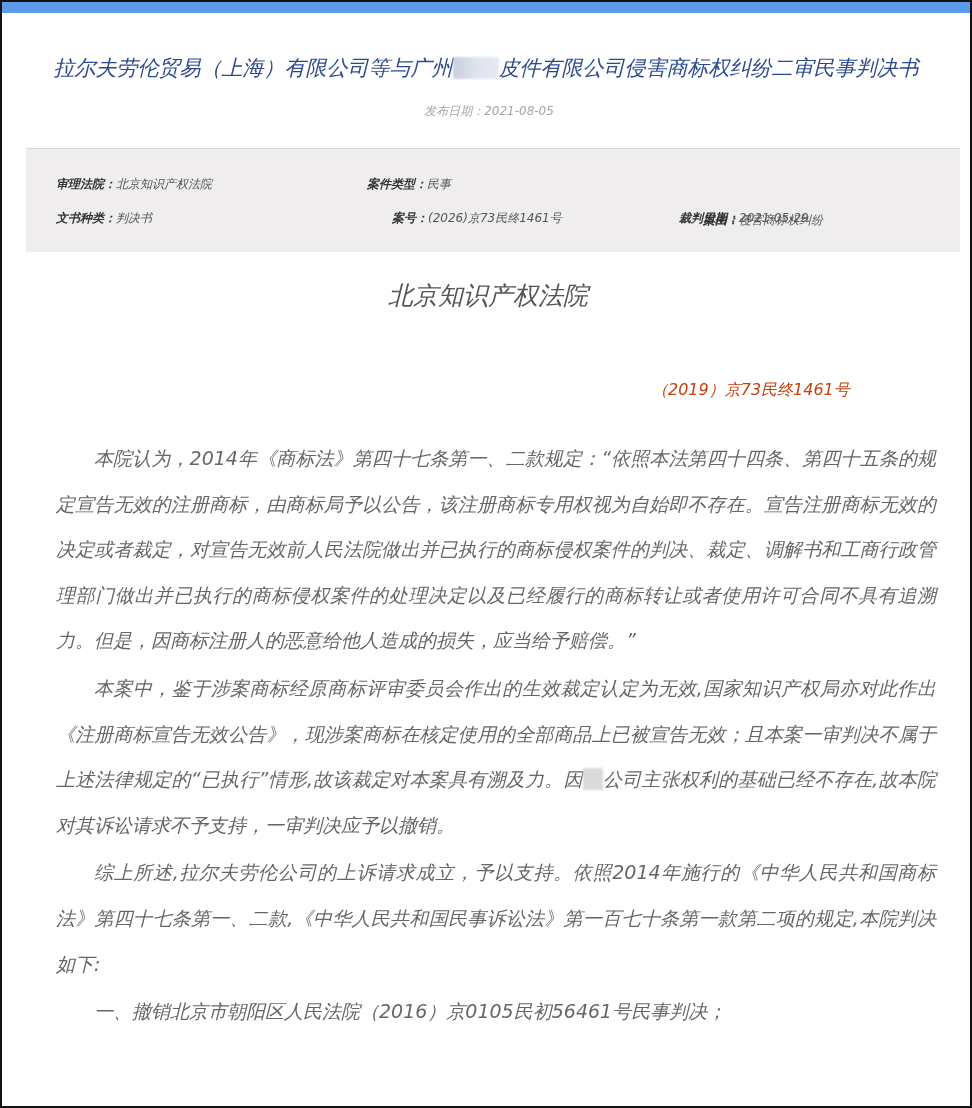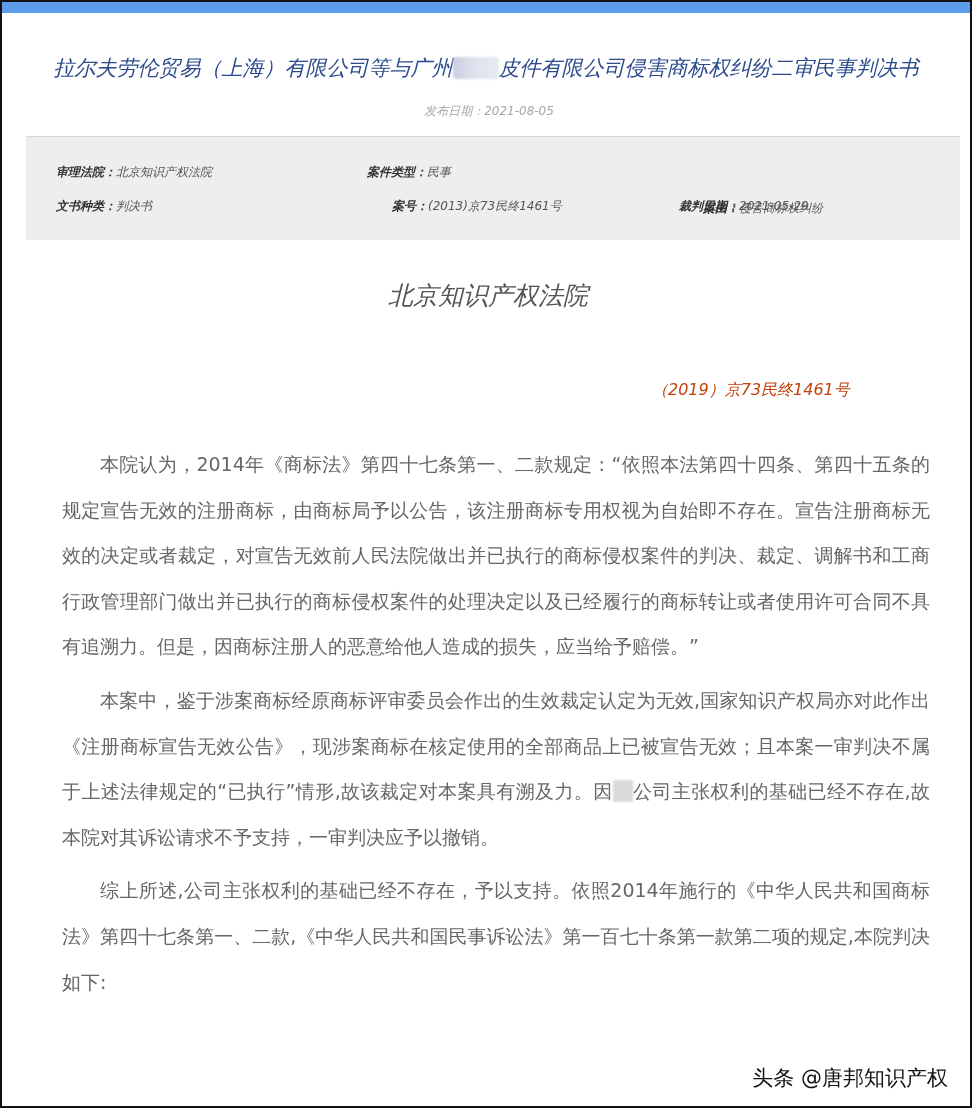--- a/index.html
+++ b/index.html
@@ -64,21 +64,21 @@
       right: 0;
       top: 101px;
       text-align: center;
       font-size: 12px;
       color: #a6a6a6;
       margin-left: 6px;
     }
     .meta-box {
       position: absolute;
       left: 24px;
-      top: 134px;
+      top: 146px;
       width: 934px;
       height: 103px;
       background: #efedee;
       border-top: 1px solid #d8d8d8;
     }
     .meta-item {
       position: absolute;
       font-size: 12px;
       color: #444444;
       white-space: nowrap;
@@ -132,22 +132,23 @@
       left: 52px;
       top: 12px;
       width: 884px;
       font-size: 19px;
       line-height: 45.6px;
       color: #666666;
       text-align: justify;
       text-justify: inter-character;
     }
     .body-text p {
-      margin: 8px;
+      margin: 2px;
       text-indent: 2em;
+      font-style: italic;
     }
     .body-text .redact {
       display: inline-block;
       width: 20px;
       height: 22px;
       vertical-align: -4px;
       background: #dadada;
       filter: blur(1.2px);
     }
     .judgment-item {
@@ -183,35 +184,35 @@
     <div class="meta-item" style="left:341px; top:27px;">
       <span class="k">案件类型：</span><span class="v">民事</span>
     </div>
     <div class="meta-item" style="left:677px; top:27px;margin-top:36px;">
       <span class="k">案由：</span><span class="v">侵害商标权纠纷</span>
     </div>
     <div class="meta-item" style="left:30px; top:61px;text-align:center;">
       <span class="k">文书种类：</span><span class="v">判决书</span>
     </div>
     <div class="meta-item" style="left:366px; top:61px;">
-      <span class="k">案号：</span><span class="v">(2013)京73民终1461号</span>
+      <span class="k">案号：</span><span class="v">(2026)京73民终1461号</span>
     </div>
     <div class="meta-item" style="left:653px; top:61px;">
       <span class="k">裁判日期：</span><span class="v">2021-05-29</span>
     </div>
   </div>
 
   <div class="court-name">
     <div>北京知识产权法院</div>
   </div>
 
   <div class="case-number">（2019）京73民终1461号</div>
 </div>
 
 <div class="bottom-panel">
   <div class="body-text">
     <p>本院认为，2014年《商标法》第四十七条第一、二款规定：“依照本法第四十四条、第四十五条的规定宣告无效的注册商标，由商标局予以公告，该注册商标专用权视为自始即不存在。宣告注册商标无效的决定或者裁定，对宣告无效前人民法院做出并已执行的商标侵权案件的判决、裁定、调解书和工商行政管理部门做出并已执行的商标侵权案件的处理决定以及已经履行的商标转让或者使用许可合同不具有追溯力。但是，因商标注册人的恶意给他人造成的损失，应当给予赔偿。”</p>
     <p><span>本案中，鉴于涉案商标经原商标评审委员会作出的生效裁定认定为无效,国家知识产权局亦对此作出《注册商标宣告无效公告》，现涉案商标在核定使用的全部商品上已被宣告无效；且本案一审判决不属于上述法律规定的“已执行”情形,故该裁定对本案具有溯及力。因</span><span class="redact"></span><span>公司主张权利的基础已经不存在,故本院对其诉讼请求不予支持，一审判决应予以撤销。</span></p>
-    <p>综上所述,公司主张权利的基础已经不存在，予以支持。依照2014年施行的《中华人民共和国商标法》第四十七条第一、二款,《中华人民共和国民事诉讼法》第一百七十条第一款第二项的规定,本院判决如下:</p>
-  </div>
-
-  <div class="watermark">头条 @唐邦知识产权</div>
+    <p>综上所述,拉尔夫劳伦公司的上诉请求成立，予以支持。依照2014年施行的《中华人民共和国商标法》第四十七条第一、二款,《中华人民共和国民事诉讼法》第一百七十条第一款第二项的规定,本院判决如下:</p>
+    <p class="judgment-item">一、撤销北京市朝阳区人民法院（2016）京0105民初56461号民事判决；</p>
+  </div>
+
 </div>
 
 </body></html>

